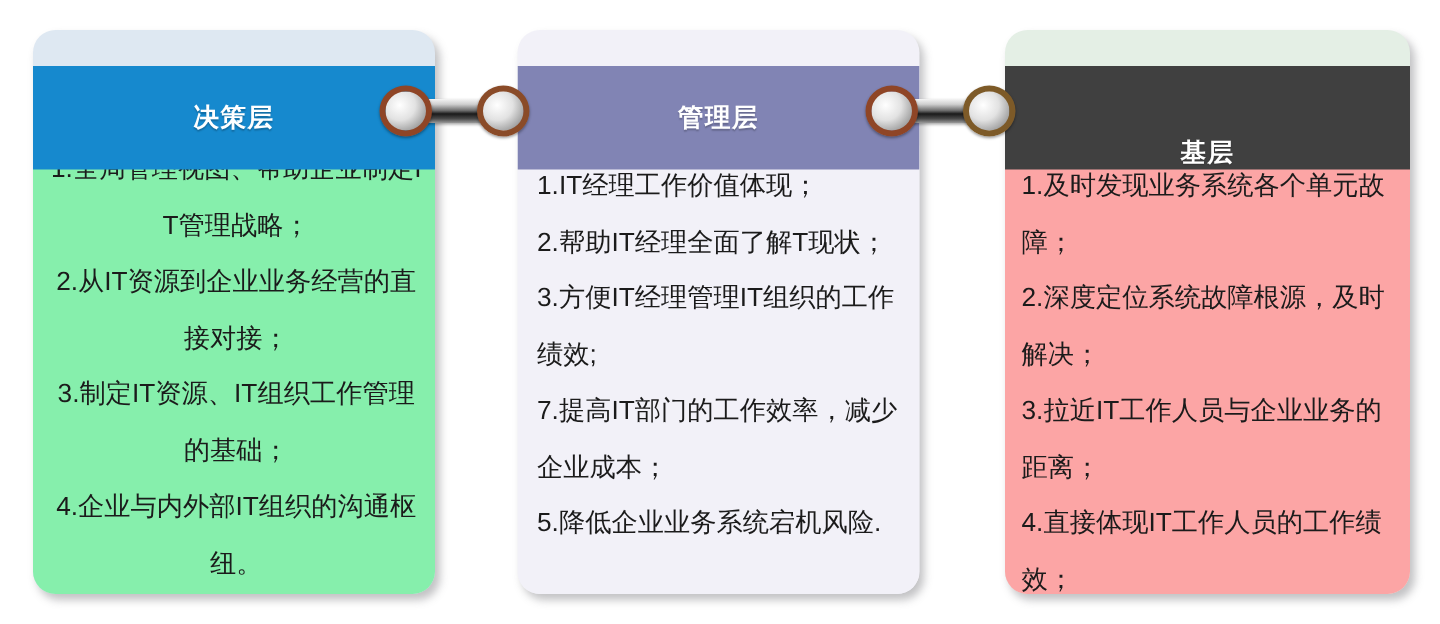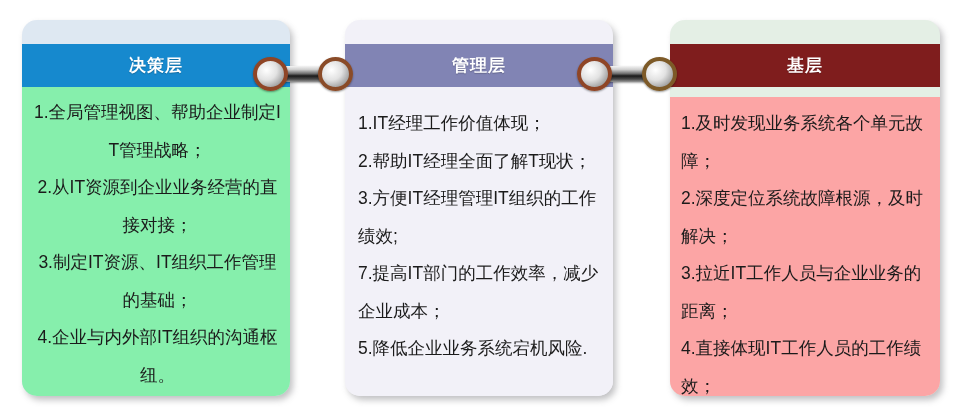--- a/index.html
+++ b/index.html
@@ -25,21 +25,21 @@
     position: absolute;
     border-radius: 15px;
     overflow: hidden;
     box-shadow: 3px 4px 6px rgba(120,120,125,0.45);
     box-sizing: border-box;
   }
   .card-header {
     position: absolute;
     left: 0;
     right: 0;
-    height: 43px;
+    height: 69px;
     display: flex;
     align-items: center;
     justify-content: center;
   }
   .card-title {
     color: #ffffff;
     font-size: 17px;
     font-weight: bold;
     letter-spacing: 1px;
     text-shadow: 0 1px 1px rgba(0,0,0,0.22);
@@ -75,21 +75,21 @@
   }
   #card-manage .card-header { top: 24px; background: #8184b4; }
   #card-manage .card-body   { top: 77px; background: #f2f1f8; bottom: 0; }
   #card-manage .card-text   { left: 13px; right: 8px; top: 8px; }
 
   
   #card-base {
     left: 670px; top: 20px; width: 270px; height: 376px;
     background: #e4efe5;
   }
-  #card-base .card-header { top: 24px; background: #7f1d1d; }
+  #card-base .card-header { top: 24px; background: #404040; align-items: flex-end; }
   #card-base .card-body   { top: 77px; background: #fca5a5; bottom: 0; }
   #card-base .card-text   { left: 11px; right: 5px; top: 8px; }
 
   
   .connector {
     position: absolute;
     height: 34px;
     top: 57px;
   }
   .connector .bar {

